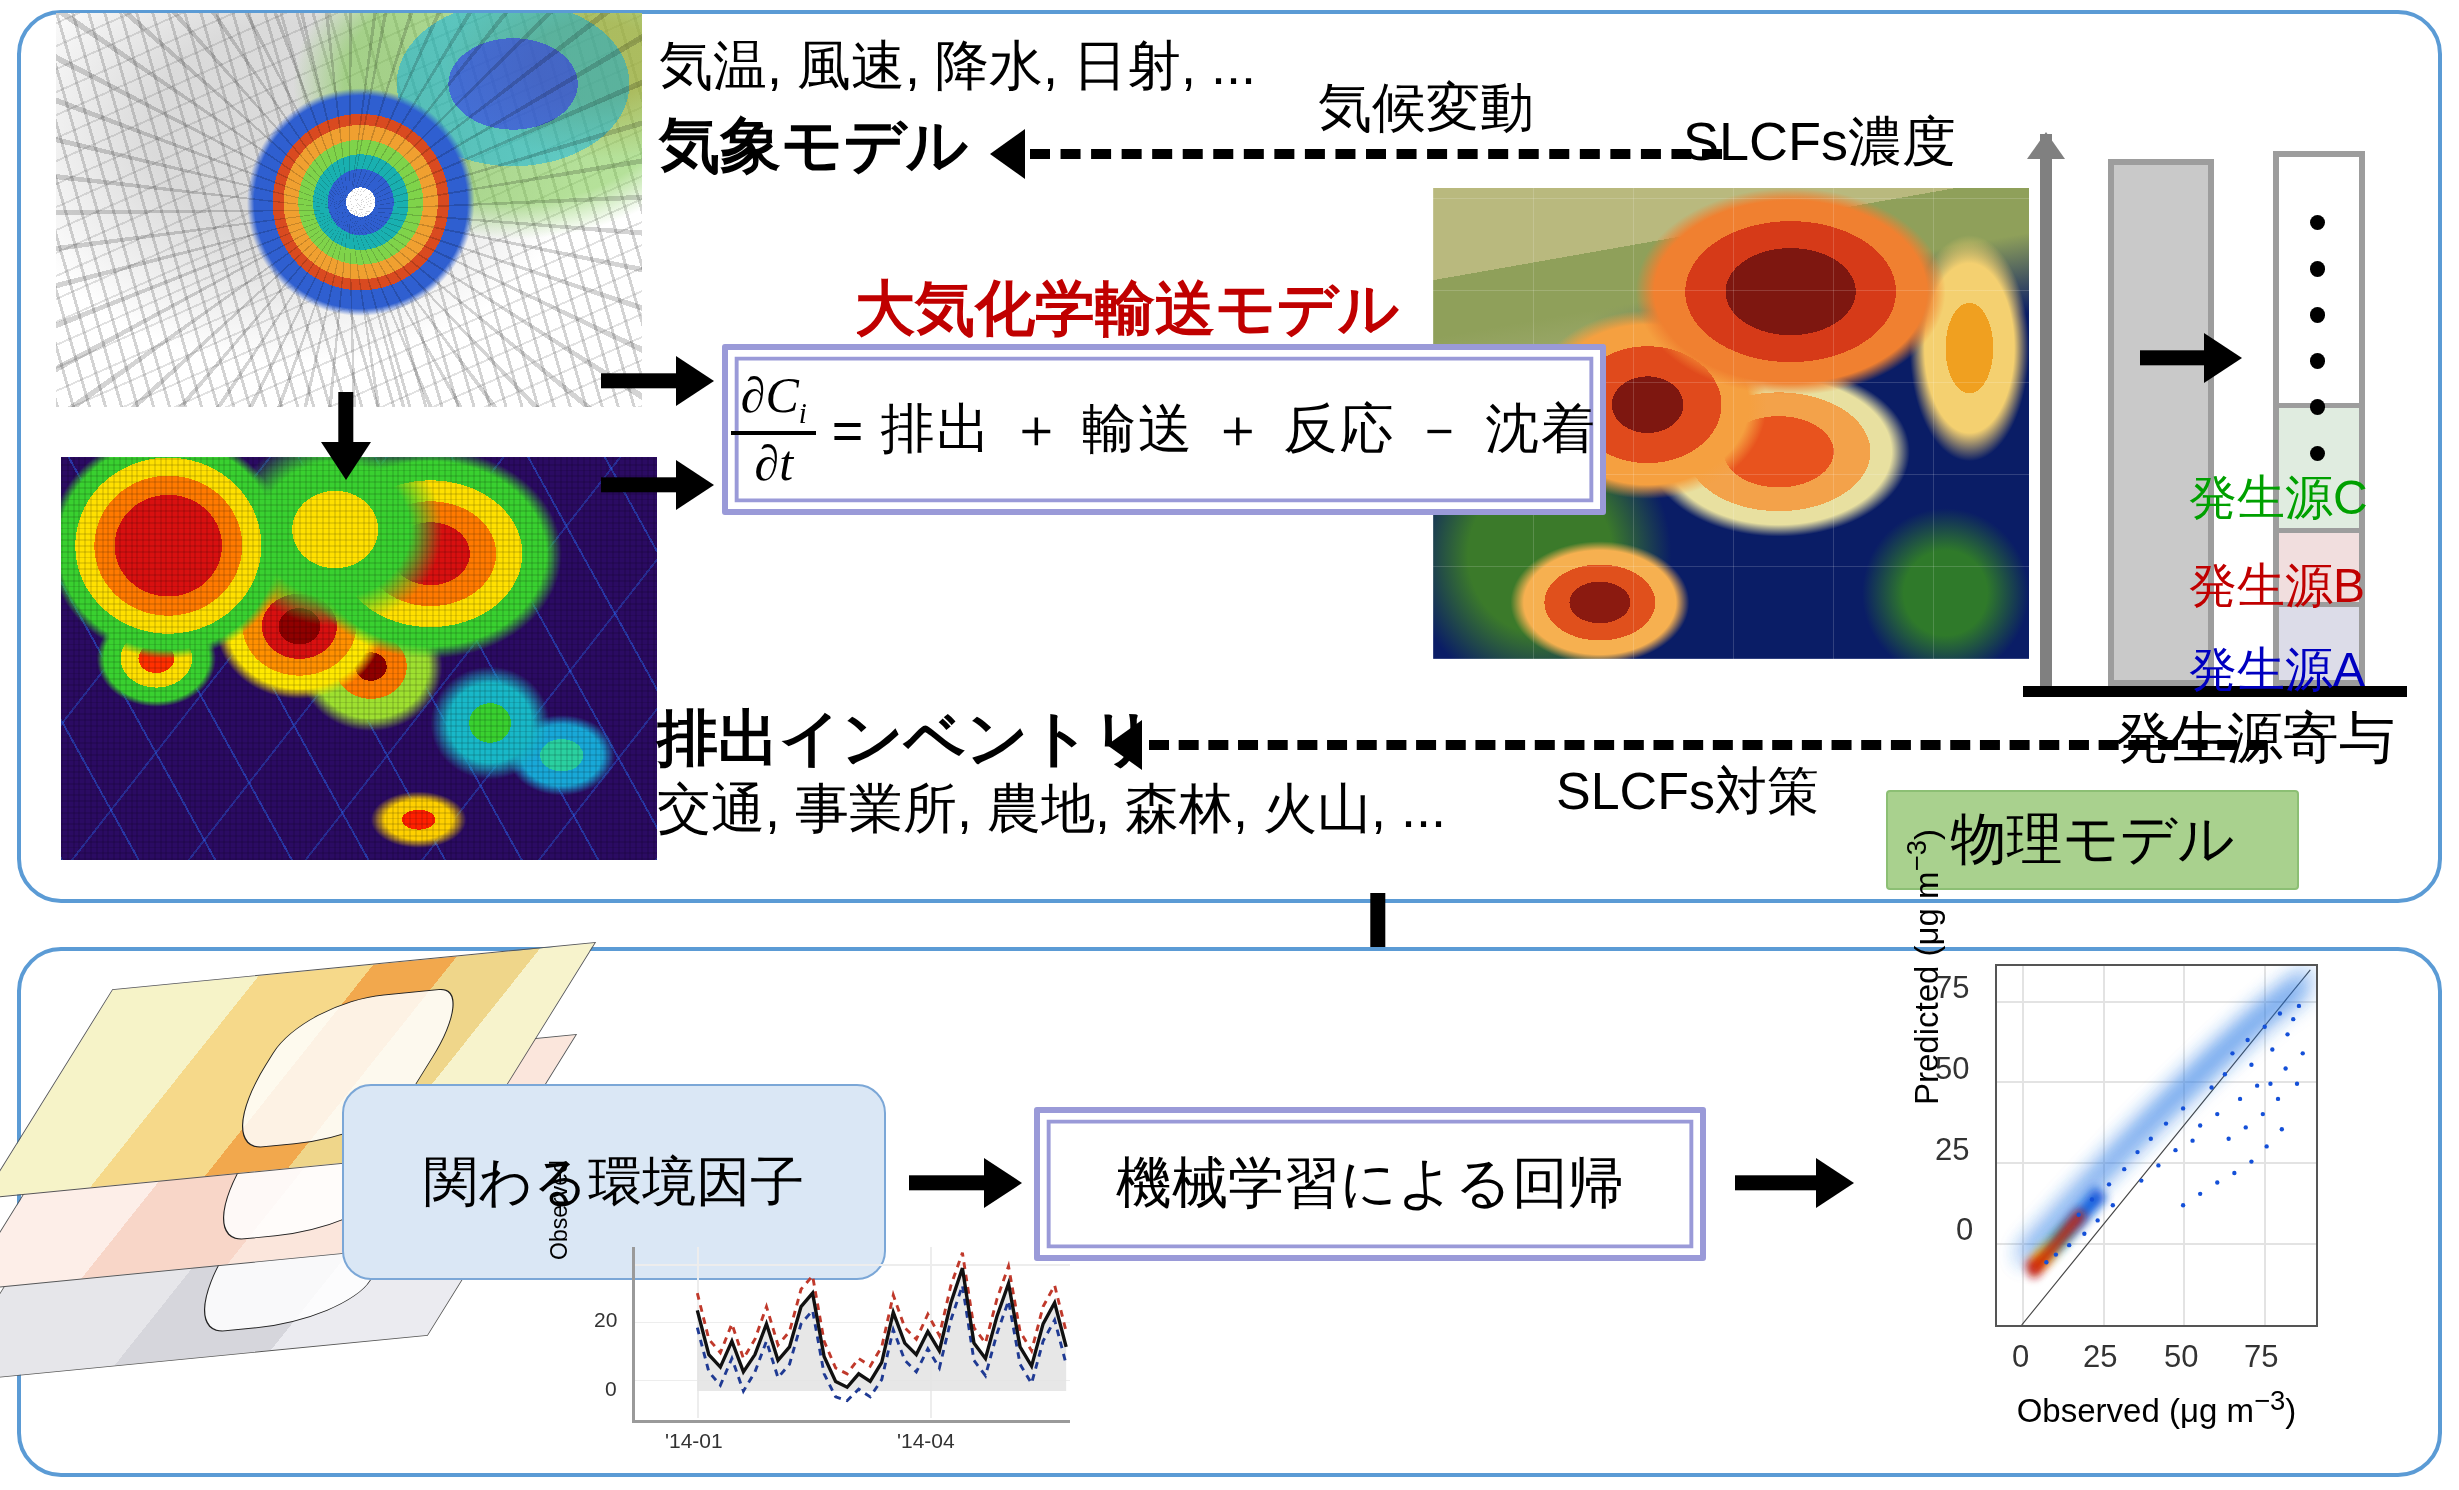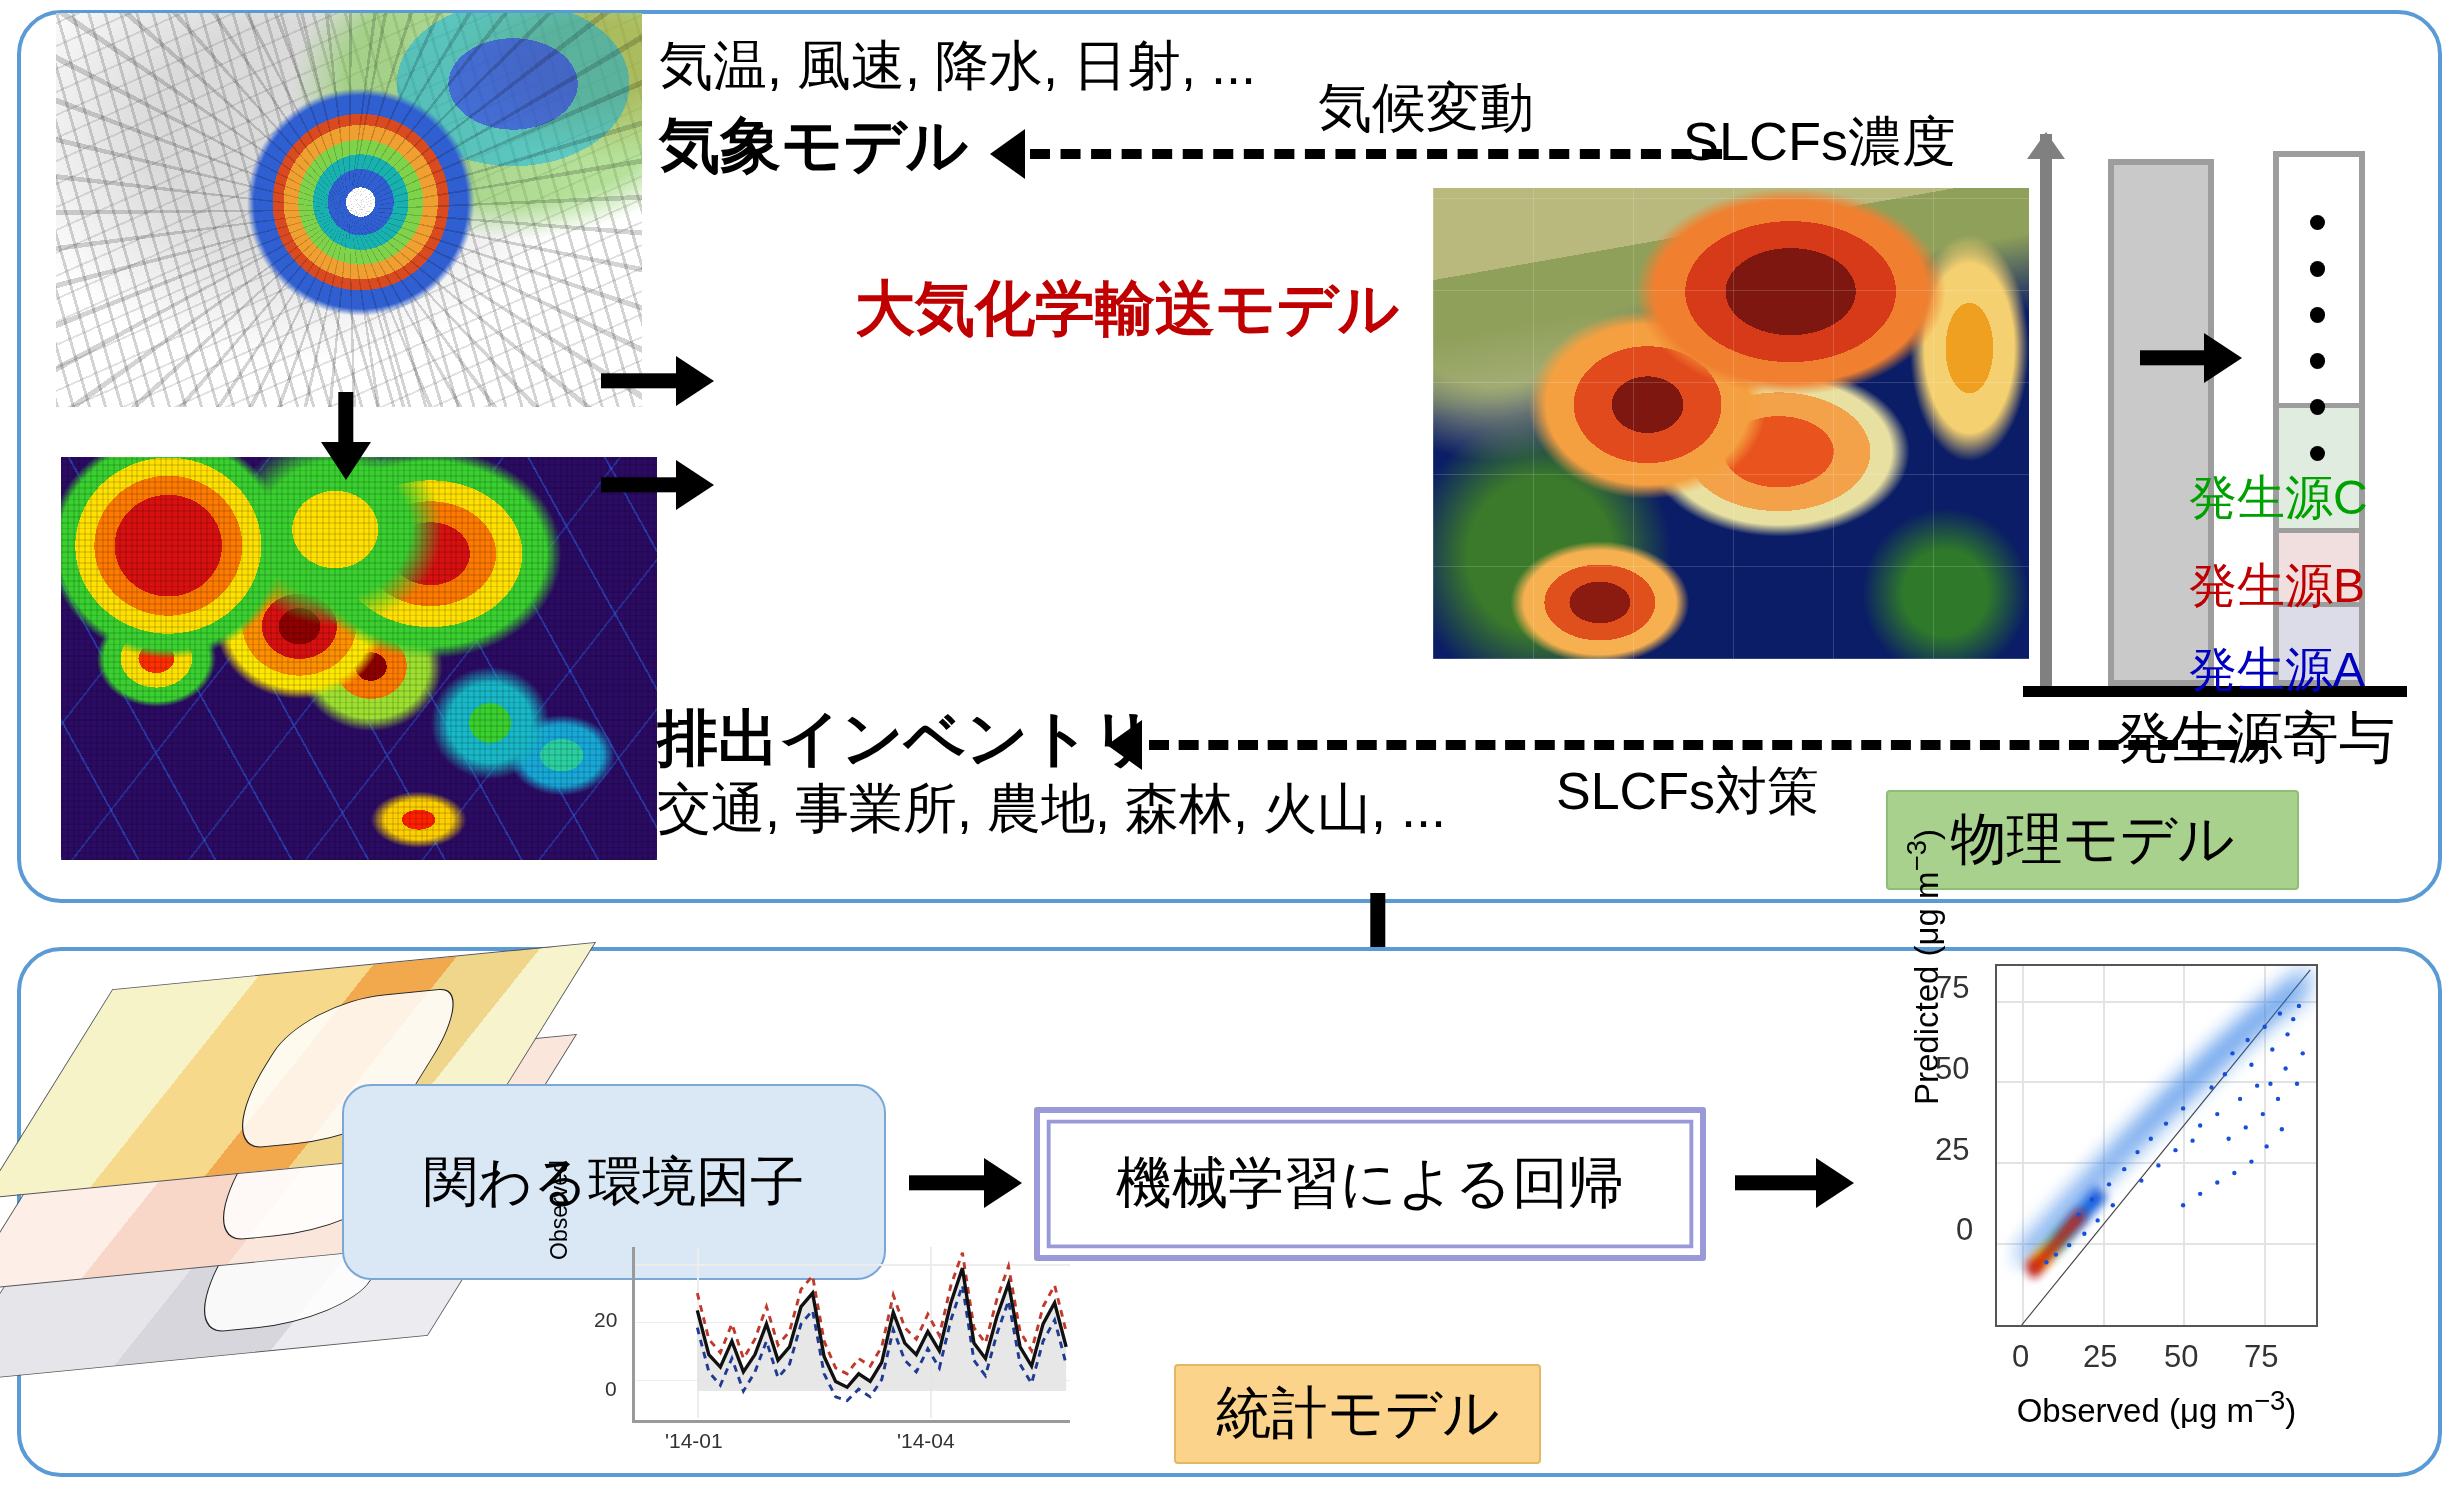--- a/index.html
+++ b/index.html
@@ -237,20 +237,31 @@
     <span class="shaft" style="width:79px;"></span>
       <span class="head"></span>
   </div>
   <div class="arrow-r" style="left:601px; top:459px; width:113px; height:52px;">
     <span class="shaft" style="width:79px;"></span>
       <span class="head"></span>
   </div>
 
   <div class="txt bold" style="left:855px; top:277px; font-size:60px; color:#c00000;">大気化学輸送モデル</div>
 
+  <div class="vbox" id="box-equation">
+    <div class="eq">
+      <span class="frac">
+        <span class="num">∂<i>C<sub style="font-size:29px;">i</sub></i></span>
+        <span class="bar"></span>
+        <span class="den">∂<i>t</i></span>
+      </span>
+      <span class="eq-rhs">=</span>
+      <span class="eq-rhs">排出 ＋ 輸送 ＋ 反応 － 沈着</span>
+    </div>
+  </div>
 
   <div class="dashed-line" id="dash-top"></div>
   <div class="dash-head" id="dash-head-top"></div>
   <div class="txt" style="left:1318px; top:79px; font-size:54px;">気候変動</div>
   <div class="txt" style="left:1683px; top:113px; font-size:54px;">SLCFs濃度</div>
 
   <div id="contrib">
     <div class="axis-y-head"></div>
     <div class="axis-y"></div>
     <div class="bar-total"></div>
@@ -443,18 +454,15 @@
     <div class="sc-tick" style="left:23px; top:19px;">75</div>
     <div class="sc-tick" style="left:23px; top:100px;">50</div>
     <div class="sc-tick" style="left:23px; top:181px;">25</div>
     <div class="sc-tick" style="left:44px; top:261px;">0</div>
     <div class="sc-tick" style="left:100px; top:388px;">0</div>
     <div class="sc-tick" style="left:171px; top:388px;">25</div>
     <div class="sc-tick" style="left:252px; top:388px;">50</div>
     <div class="sc-tick" style="left:332px; top:388px;">75</div>
   </div>
 
-  <div class="callout" id="badge-statistical">
-    <span>統計モデル</span>
-  </div>
 
 </div>
 
 
 </body></html>

